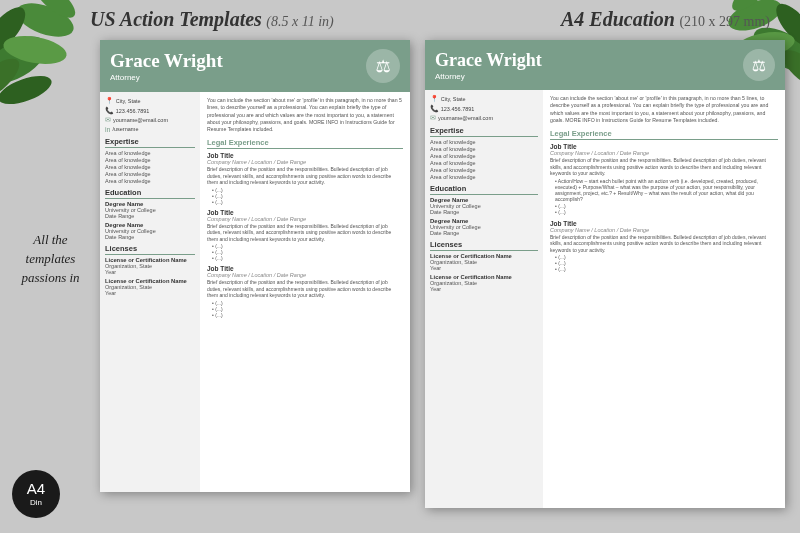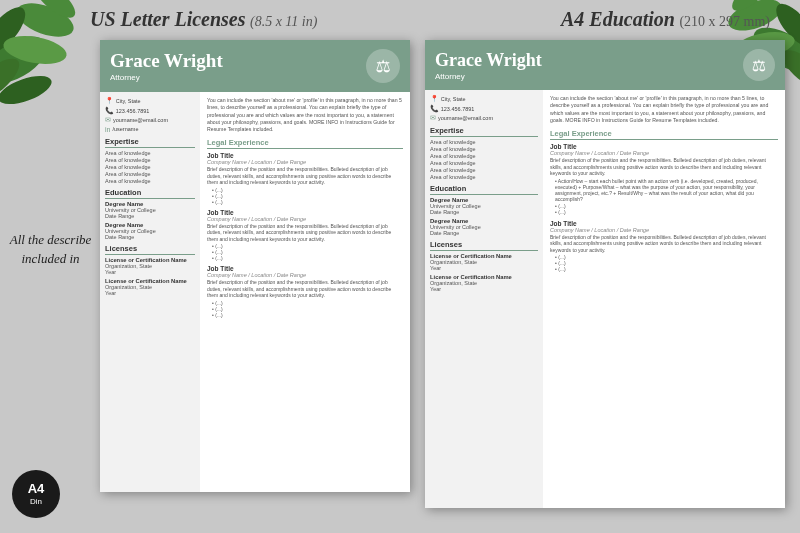--- a/index.html
+++ b/index.html
@@ -42,36 +42,36 @@
       <ellipse cx="70" cy="35" rx="28" ry="13" fill="#4a8a3a" transform="rotate(-20 70 35)"></ellipse>
       <ellipse cx="110" cy="45" rx="26" ry="11" fill="#2d6020" transform="rotate(50 110 45)"></ellipse>
       <ellipse cx="80" cy="65" rx="30" ry="12" fill="#5a9a45" transform="rotate(-10 80 65)"></ellipse>
       <ellipse cx="120" cy="90" rx="28" ry="11" fill="#3a7028" transform="rotate(40 120 90)"></ellipse>
       <ellipse cx="65" cy="15" rx="22" ry="9" fill="#4a8a3a" transform="rotate(-40 65 15)"></ellipse>
     </svg>
   </div>
 </div>
 
 <div style="position:absolute;top:8px;left:90px;z-index:10;">
-  <span style="font-family:Georgia,serif;font-size:20px;font-weight:bold;font-style:italic;color:#333;">US Letter Licenses</span>
+  <span style="font-family:Georgia,serif;font-size:20px;font-weight:bold;font-style:italic;color:#333;">US Action Templates</span>
   <span style="font-family:Georgia,serif;font-size:14px;font-style:italic;color:#555;">(8.5 x 11 in)</span>
 </div>
 
 <div style="position:absolute;top:8px;right:30px;z-index:10;text-align:right;">
   <span style="font-family:Georgia,serif;font-size:20px;font-weight:bold;font-style:italic;color:#333;">A4 Education</span>
   <span style="font-family:Georgia,serif;font-size:14px;color:#555;">(210 x 297 mm)</span>
 </div>
 
 <div style="position:absolute;left:8px;top:230px;z-index:10;width:85px;text-align:center;">
-  <span style="font-family:Georgia,serif;font-size:13px;font-style:italic;color:#222;line-height:1.3;">All the describe included in</span>
+  <span style="font-family:Georgia,serif;font-size:13px;font-style:italic;color:#222;line-height:1.3;">All the templates passions in</span>
 </div>
 
 <div style="position:absolute;bottom:15px;left:12px;z-index:10;display:flex;flex-direction:column;gap:8px;">
   <div style="width:48px;height:48px;border-radius:50%;background:#1a1a1a;display:flex;flex-direction:column;align-items:center;justify-content:center;color:white;">
-    <span style="font-size:13px;font-weight:bold;line-height:1.2;text-align:center;">A4</span>
+    <span style="font-size:15px;font-weight:normal;line-height:1.2;text-align:center;">A4</span>
     <span style="font-size:8px;line-height:1.2;">Din</span>
   </div>
 </div>
 
 <div style="position:absolute;top:40px;left:100px;width:310px;height:452px;background:white;box-shadow:2px 2px 10px rgba(0,0,0,0.35);z-index:5;overflow:hidden;">
 
   <div style="background:#7a9e8a;padding:7px 10px;display:flex;align-items:center;justify-content:space-between;min-height:52px;">
     <div>
       <div style="font-size:19px;font-weight:bold;color:white;font-family:Georgia,serif;">Grace Wright</div>
       <div style="font-size:8px;color:white;margin-top:1px;">Attorney</div>

